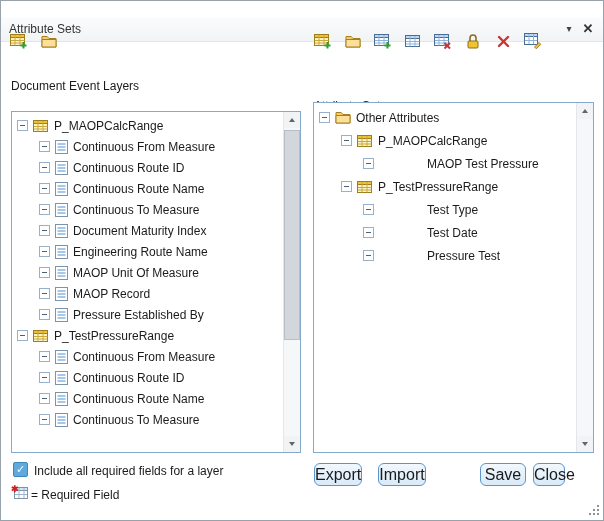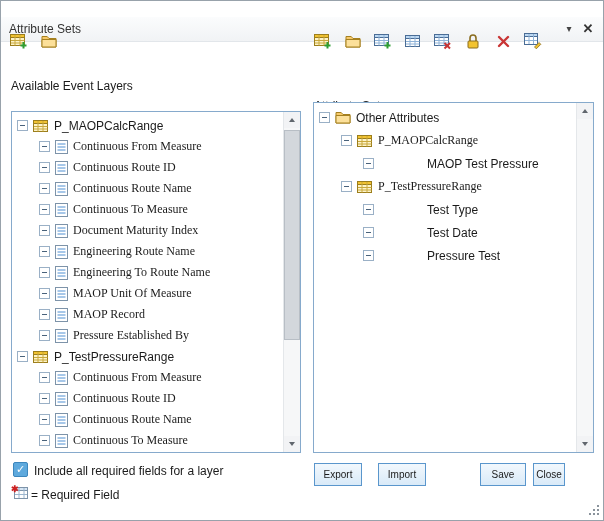--- a/index.html
+++ b/index.html
@@ -30,43 +30,43 @@
   .tri-down-c{width:0;height:0;border-left:4px solid transparent;border-right:4px solid transparent;border-top:5px solid #3a72a8;}
   
   .panel{position:absolute;background:#fff;border:1px solid #86aacc;box-sizing:border-box;overflow:hidden;}
   .panel.left{left:10px;top:110px;width:290px;height:342px;}
   .panel.right{left:312px;top:101px;width:281px;height:351px;}
   .tree{position:absolute;left:0;top:3px;right:17px;bottom:0;}
   .tree-row{display:flex;align-items:center;font-size:12px;color:#1b1b1b;cursor:default;}
   #left-tree .tree-row{height:21px;}
   #right-tree .tree-row{height:23px;}
   .lvl0{padding-left:5px;}
-  .lvl1{padding-left:27px;font-family:Liberation Serif, serif;}
+  .lvl1{padding-left:27px;}
   .lvl2{padding-left:49px;gap:48px;}
   .expander{width:11px;height:11px;box-sizing:border-box;border:1px solid #9ab0c6;background:#fff;
             position:relative;margin-right:5px;flex:none;cursor:pointer;}
   .expander::after{content:"";position:absolute;left:2px;right:2px;top:4px;height:1px;background:#49627b;}
   .tree-icon{display:inline-flex;margin-right:5px;flex:none;}
   .tree-label{white-space:nowrap;}
   
   .scrollbar{position:absolute;right:0;top:0;bottom:0;width:17px;background:#f6f7f8;border-left:1px solid #e4e7ea;box-sizing:border-box;}
   .sb-btn{position:absolute;left:0;right:0;height:16px;background:#f2f3f5;display:flex;align-items:center;justify-content:center;cursor:pointer;}
   .sb-btn.up{top:0;}
   .sb-btn.down{bottom:0;}
   .tri-up{width:0;height:0;border-left:3.5px solid transparent;border-right:3.5px solid transparent;border-bottom:4px solid #60666d;}
   .tri-down{width:0;height:0;border-left:3.5px solid transparent;border-right:3.5px solid transparent;border-top:4px solid #60666d;}
   .sb-track{position:absolute;left:0;right:0;top:16px;bottom:16px;}
   .sb-thumb{position:absolute;left:0;right:0;top:2px;height:210px;background:#d3d7dc;border:1px solid #b8bec5;box-sizing:border-box;cursor:pointer;}
   
   .checkbox{position:absolute;left:12px;top:461px;width:15px;height:15px;box-sizing:border-box;border:1px solid #3c86bd;
             background:#5ea9dd;border-radius:2px;color:#fff;font-size:11px;line-height:13px;text-align:center;cursor:pointer;}
   .cb-label{position:absolute;left:33px;top:463px;font-size:12px;color:#1b1b1b;}
   .btn{position:absolute;top:462px;height:23px;box-sizing:border-box;font-family:"Liberation Sans",sans-serif;
-       font-size:10px;color:#1a1a1a;background:linear-gradient(#f2f8fd,#d9eaf8);border:1px solid #5a96cc;
-       border-radius:0;cursor:pointer;text-align:center;padding:0;}
+       font-size:16px;color:#1a1a1a;background:linear-gradient(#f2f8fd,#d9eaf8);border:1px solid #5a96cc;
+       border-radius:6px;cursor:pointer;text-align:center;padding:0;}
   .btn.export{left:313px;width:48px;}
   .btn.import{left:377px;width:48px;}
   .btn.save{left:479px;width:46px;}
   .btn.closeb{left:532px;width:32px;}
   .req-icon{position:absolute;left:10px;top:483px;display:inline-flex;}
   .req-note{position:absolute;left:30px;top:487px;font-size:12px;color:#1b1b1b;}
   .grip{position:absolute;right:3px;bottom:3px;width:13px;height:13px;cursor:nwse-resize;}
   .grip::before{content:"";position:absolute;right:1px;top:1px;width:2px;height:2px;background:#8a939c;
     box-shadow:0 4px 0 #8a939c,0 8px 0 #8a939c,-4px 4px 0 #8a939c,-4px 8px 0 #8a939c,-8px 8px 0 #8a939c;}
 </style>
@@ -169,21 +169,21 @@
           <rect x="0.5" y="0.5" width="13" height="11" fill="#fff" stroke="#4a6d96"></rect>
           <rect x="0.5" y="0.5" width="13" height="3" fill="#bcd8f2" stroke="#4a6d96"></rect>
           <line x1="5" y1="1" x2="5" y2="11" stroke="#8fb3d8"></line>
           <line x1="9.5" y1="1" x2="9.5" y2="11" stroke="#8fb3d8"></line>
           <line x1="1" y1="7.5" x2="13" y2="7.5" stroke="#8fb3d8"></line>
           <path d="M10.5 14 L15 9.5 L16.8 11.3 L12.3 15.8 Z" fill="#f2c330" stroke="#8a6d1f" stroke-width="0.8"></path>
         </svg>
       </span>
     </div>
 
-  <div class="label available">Available Event Layers</div>
+  <div class="label available">Document Event Layers</div>
   <div class="label attrset">Attribute Set:</div>
 
 
   <div class="panel left">
     <div class="tree" id="left-tree">
         <div class="tree-row lvl0">
           <span class="expander"></span>
           <span class="tree-icon">
             <svg width="16" height="14" viewBox="0 0 16 14">
               <rect x="0.5" y="1.5" width="14" height="11" fill="#fdf3c8" stroke="#9c7e1c"></rect>
@@ -260,32 +260,20 @@
           <span class="expander"></span>
           <span class="tree-icon">
             <svg width="13" height="14" viewBox="0 0 13 14">
               <rect x="0.5" y="0.5" width="12" height="13" fill="#fff" stroke="#7d93a9"></rect>
               <line x1="2.5" y1="4" x2="10.5" y2="4" stroke="#4f8fd2"></line>
               <line x1="2.5" y1="7" x2="10.5" y2="7" stroke="#4f8fd2"></line>
               <line x1="2.5" y1="10" x2="10.5" y2="10" stroke="#4f8fd2"></line>
             </svg>
           </span>
           <span class="tree-label">Engineering Route Name</span>
-        </div>
-        <div class="tree-row lvl1">
-          <span class="expander"></span>
-          <span class="tree-icon">
-            <svg width="13" height="14" viewBox="0 0 13 14">
-              <rect x="0.5" y="0.5" width="12" height="13" fill="#fff" stroke="#7d93a9"></rect>
-              <line x1="2.5" y1="4" x2="10.5" y2="4" stroke="#4f8fd2"></line>
-              <line x1="2.5" y1="7" x2="10.5" y2="7" stroke="#4f8fd2"></line>
-              <line x1="2.5" y1="10" x2="10.5" y2="10" stroke="#4f8fd2"></line>
-            </svg>
-          </span>
-          <span class="tree-label">Engineering To Route Name</span>
         </div>
         <div class="tree-row lvl1">
           <span class="expander"></span>
           <span class="tree-icon">
             <svg width="13" height="14" viewBox="0 0 13 14">
               <rect x="0.5" y="0.5" width="12" height="13" fill="#fff" stroke="#7d93a9"></rect>
               <line x1="2.5" y1="4" x2="10.5" y2="4" stroke="#4f8fd2"></line>
               <line x1="2.5" y1="7" x2="10.5" y2="7" stroke="#4f8fd2"></line>
               <line x1="2.5" y1="10" x2="10.5" y2="10" stroke="#4f8fd2"></line>
             </svg>

